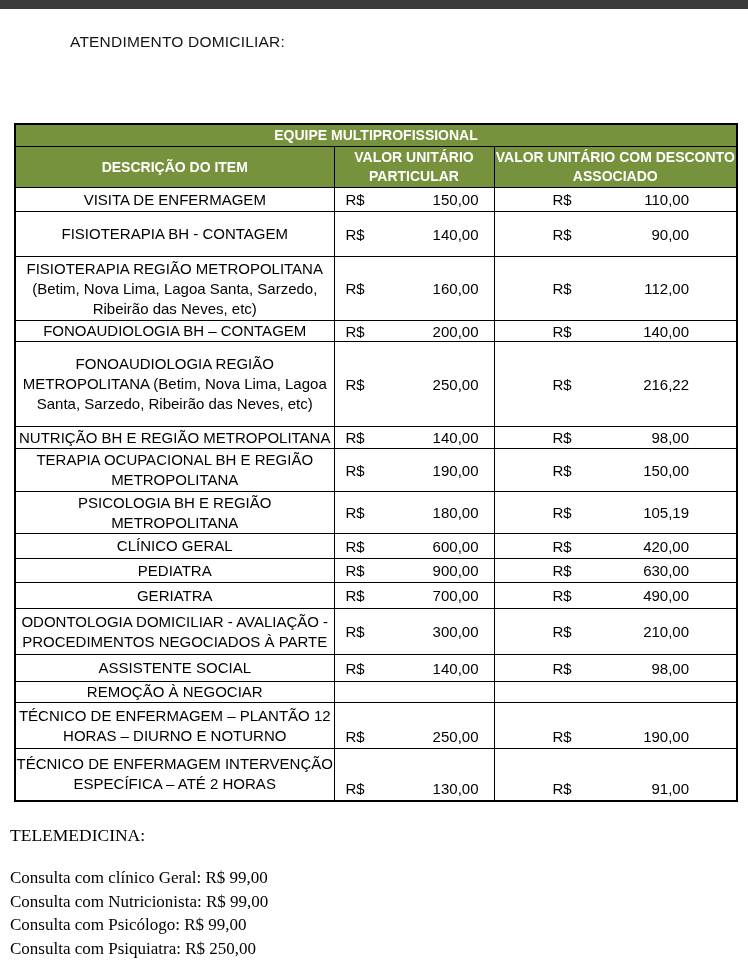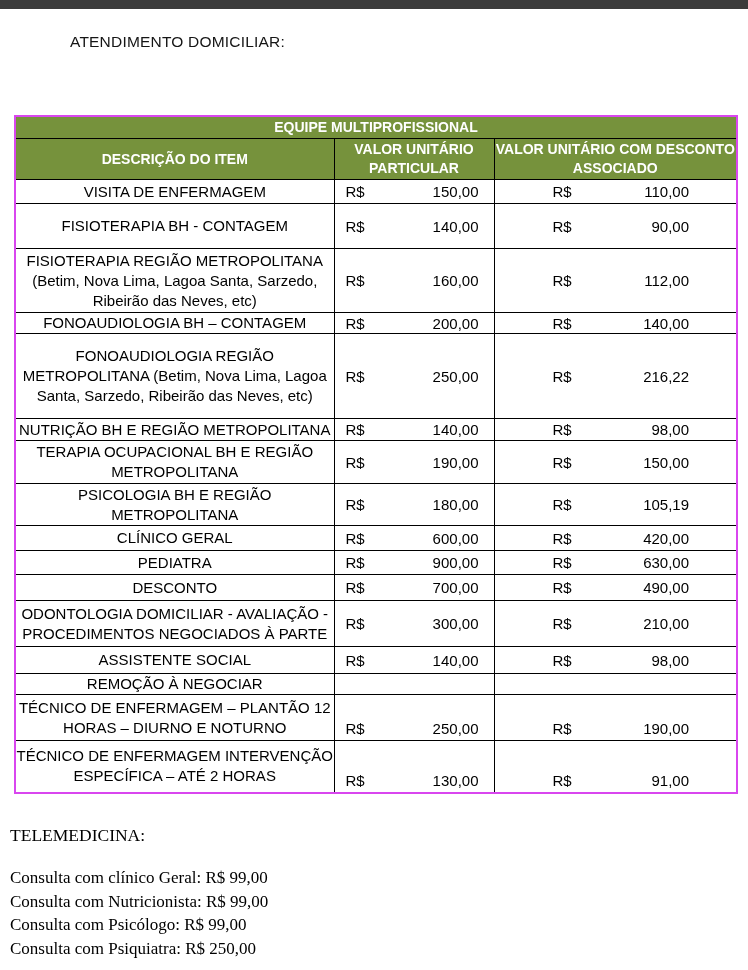--- a/index.html
+++ b/index.html
@@ -17,23 +17,23 @@
   .top-bar{
     position:absolute;left:0;top:0;width:748px;height:9px;
     background:var(--topbar);
   }
   .doc-title{
     position:absolute;left:70px;top:33px;margin:0;
     font-size:15.5px;font-weight:400;color:#151515;
     font-family:"Liberation Sans",sans-serif;letter-spacing:.2px;
   }
   table.price-table{
-    position:absolute;left:14px;top:115px;width:722px;
+    position:absolute;left:14px;top:123px;width:722px;
     border-collapse:collapse;table-layout:fixed;
-    border:2px solid #d946ef;
+    border:2px solid #000000;
   }
   table.price-table th, table.price-table td{
     border:1px solid #000;padding:0;overflow:hidden;
   }
   th.table-banner{
     background:var(--green);color:var(--header-text);
     font-size:14px;font-weight:700;text-align:center;
     height:21px;line-height:21px;
   }
   th.col-h{
@@ -252,21 +252,21 @@
           </div>
         </td>
         <td class="td-disc val-cell">
           <div class="money">
             <span class="cur">R$</span>
             <span class="val">630,00</span>
           </div>
         </td>
       </tr>
       <tr>
-        <td class="td-desc">DESCONTO</td>
+        <td class="td-desc">GERIATRA</td>
         <td class="td-part val-cell">
           <div class="money">
             <span class="cur">R$</span>
             <span class="val">700,00</span>
           </div>
         </td>
         <td class="td-disc val-cell">
           <div class="money">
             <span class="cur">R$</span>
             <span class="val">490,00</span>

